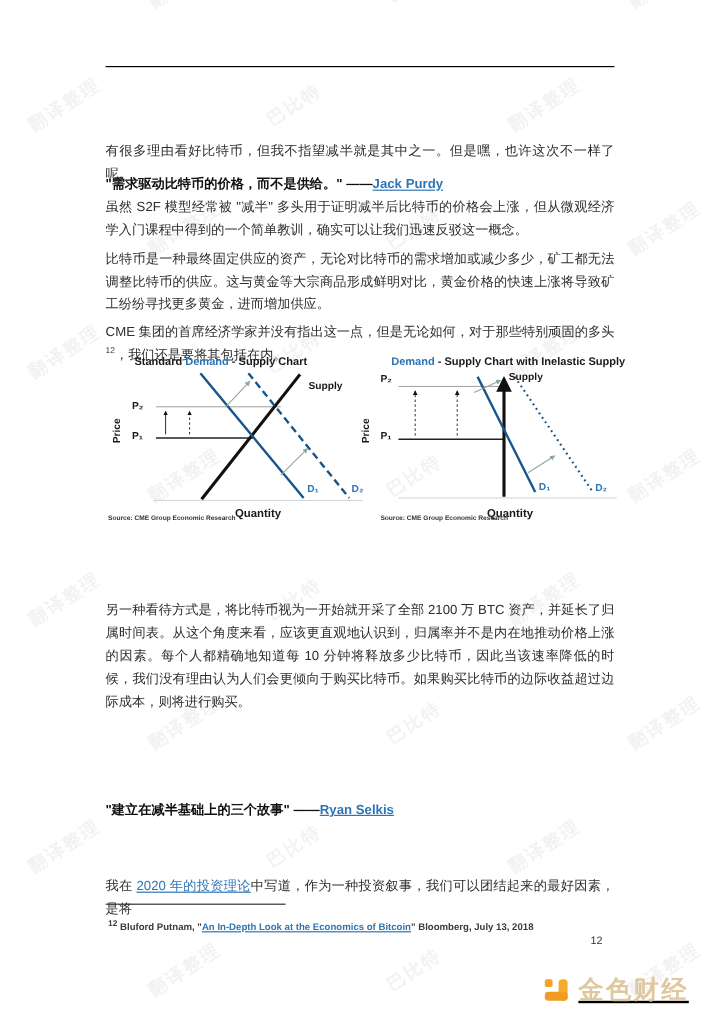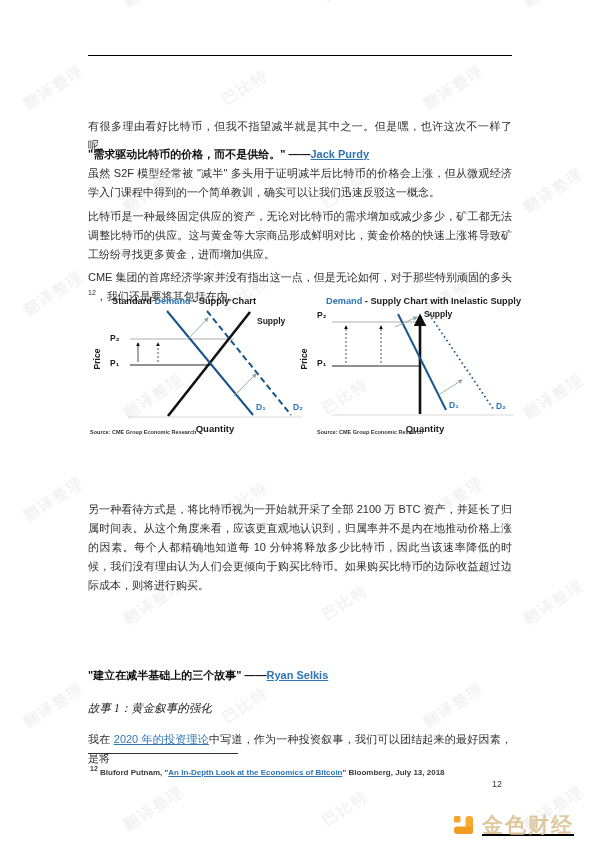--- a/index.html
+++ b/index.html
@@ -139,21 +139,20 @@
     <span class="clabel" style="left:287px;top:127px;width:100px;text-align:center;font-size:9.5px">Quantity</span>
     <span class="csrc" style="left:229px;top:133px">Source: CME Group Economic Research</span>
   </div>
 
   <p class="para" style="top:489px">另一种看待方式是，将比特币视为一开始就开采了全部 2100 万 BTC 资产，并延长了归属时间表。从这个角度来看，应该更直观地认识到，归属率并不是内在地推动价格上涨的因素。每个人都精确地知道每 10 分钟将释放多少比特币，因此当该速率降低的时候，我们没有理由认为人们会更倾向于购买比特币。如果购买比特币的边际收益超过边际成本，则将进行购买。</p>
 
   <p class="para quoteline" style="top:655px">
     <span>"建立在减半基础上的三个故事" </span><span>——</span><a class="link">Ryan Selkis</a>
   </p>
 
-  <p class="para story" style="top:687px">故事 1：黄金叙事的强化</p>
 
   <p class="para" style="top:719px">
     <span>我在 </span><a class="link">2020 年的投资理论</a><span>中写道，作为一种投资叙事，我们可以团结起来的最好因素，是将</span>
   </p>
 
   <div class="fn-rule"></div>
 
   <p class="footnote">
     <sup class="fnref">12</sup>
     <span>Bluford Putnam, "</span><a class="link">An In-Depth Look at the Economics of Bitcoin</a><span>"</span><span>  Bloomberg, July 13, 2018</span>

